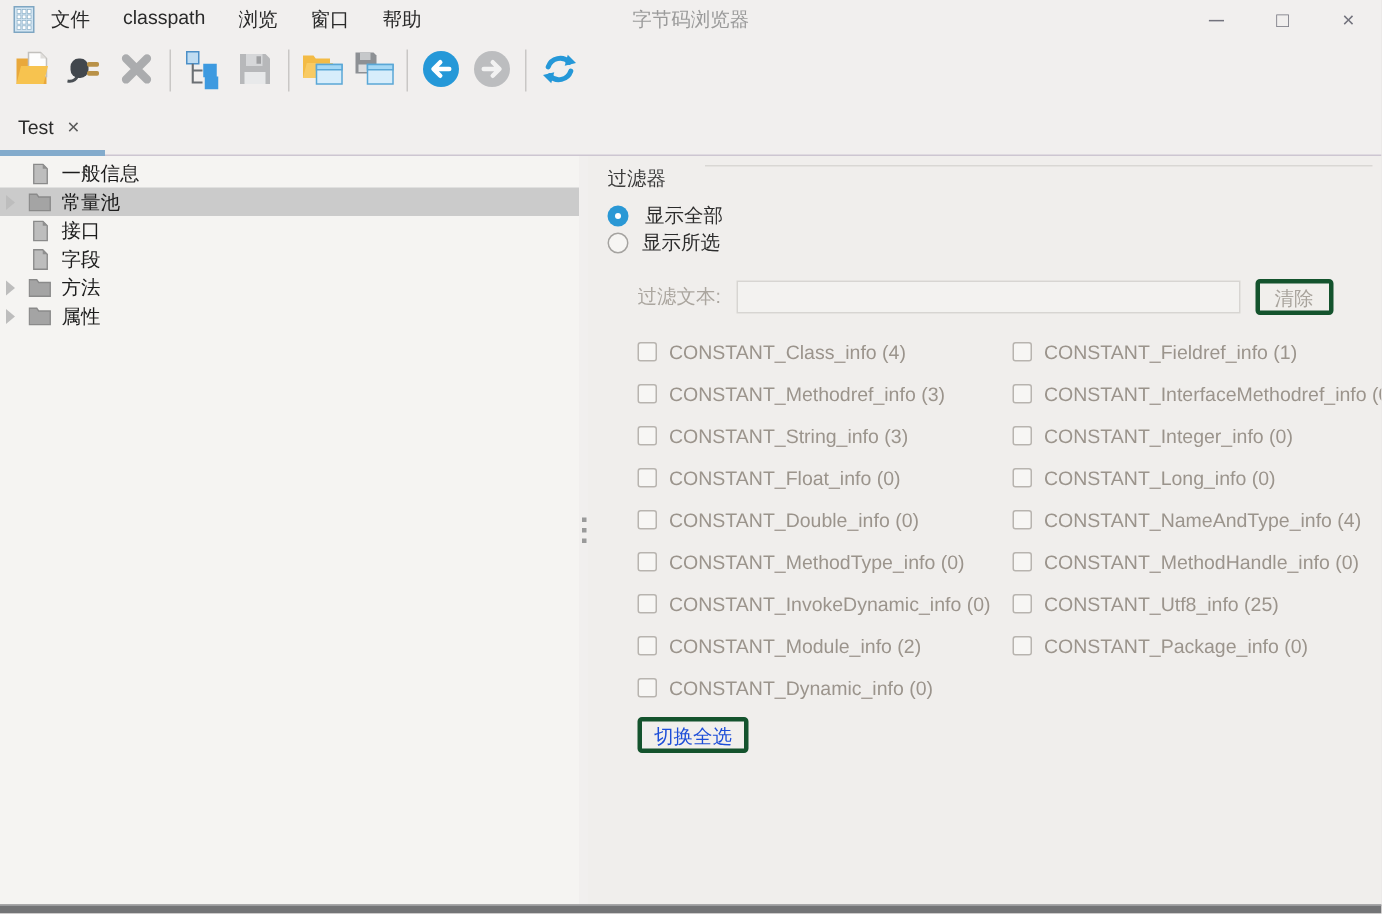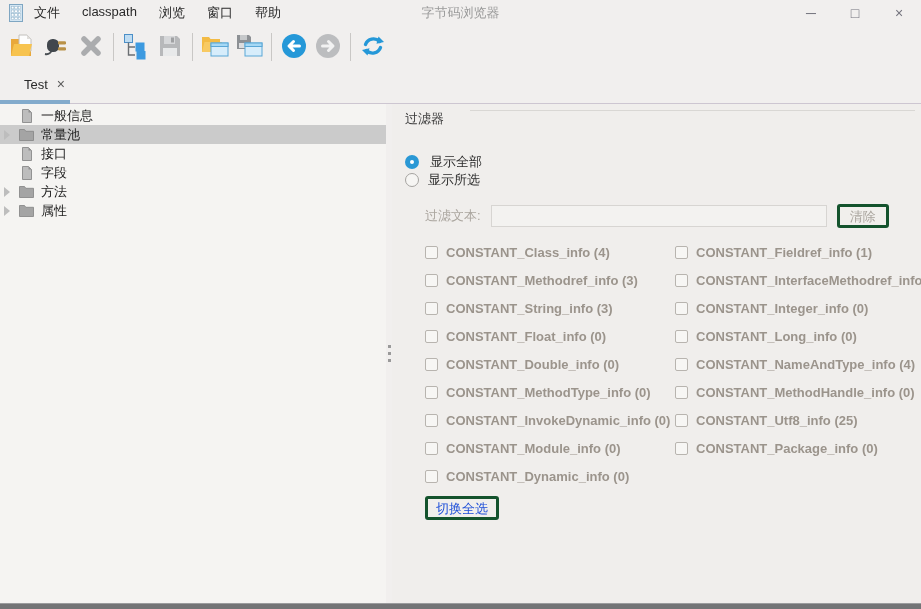--- a/index.html
+++ b/index.html
@@ -17,21 +17,21 @@
   .winbtn{width:28px;text-align:center;font-size:14px;color:#73737d;line-height:24px;}
 
   
   .toolbar{height:42px;flex:0 0 42px;display:flex;align-items:center;padding-left:6px;}
   .tbtn{width:32px;height:32px;border:none;background:transparent;display:flex;align-items:center;justify-content:center;padding:0;margin:0 1px;}
   .tsep{width:1px;height:28px;background:#c9c7c5;margin:0 5px;}
 
   
   .tabbar{position:relative;height:36px;flex:0 0 36px;}
   .tabbar::after{content:"";position:absolute;left:0;right:0;bottom:0;height:1px;background:var(--lavender-line,#cdc6d1);}
-  .tab{position:absolute;left:12px;top:0;height:32px;width:70px;display:flex;align-items:center;padding-left:12px;gap:9px;font-size:13px;box-sizing:border-box;}
+  .tab{position:absolute;left:0;top:0;height:32px;width:70px;display:flex;align-items:center;padding-left:12px;gap:9px;font-size:13px;box-sizing:border-box;}
   .tab-close{color:#5a5a5a;font-size:14px;}
   .tab-indicator{position:absolute;left:0;bottom:0;width:70px;height:4px;background:var(--tab-indicator,#83abcc);z-index:2;}
 
   
   .content{flex:1;display:flex;min-height:0;}
   .tree-panel{width:386px;flex:0 0 386px;background:#f5f4f2;padding-top:2px;box-sizing:border-box;overflow:hidden;}
   .tree-row{height:19px;display:flex;align-items:center;font-size:13px;}
   .tree-row.selected{background:var(--selected-row,#cbcbcb);}
   .arrow-cell{width:14px;flex:0 0 14px;display:flex;justify-content:center;}
   .tri{width:0;height:0;border-left:6px solid #bdbdbd;border-top:5px solid transparent;border-bottom:5px solid transparent;visibility:hidden;}
@@ -43,36 +43,36 @@
 
   .splitter{width:6px;flex:0 0 6px;display:flex;flex-direction:column;align-items:center;justify-content:center;gap:4px;}
   .splitter i{width:3px;height:3px;background:#9a9a9a;display:block;}
 
   .filter-panel{flex:1;background:#f0eeec;overflow:hidden;padding:6px 0 0 13px;box-sizing:border-box;font-size:13px;}
   .group-head{display:flex;align-items:flex-start;gap:26px;margin-right:6px;font-family:Liberation Serif, serif;}
   .group-title{color:#3c3c3c;font-size:13px;}
   .group-line{flex:1;height:1px;background:#d9d7d4;}
 
   .radio-row{display:flex;align-items:center;gap:9px;color:#2c2c2c;}
-  .radio-row.first{margin-top:25px;gap:11px;}
+  .radio-row.first{margin-top:7px;gap:11px;}
   .radio{width:14px;height:14px;border-radius:50%;border:1px solid #a5a3a0;box-sizing:border-box;background:#f6f5f3;position:relative;}
   .radio.checked{border:none;background:var(--accent-blue,#2a98d5);}
   .radio.checked::after{content:"";position:absolute;left:5px;top:5px;width:4px;height:4px;border-radius:50%;background:#fff;}
 
   .filter-text-row{display:flex;align-items:center;margin-top:15px;margin-left:20px;}
   .ft-label{color:#aba69f;}
   .ft-input{width:336px;height:22px;margin-left:10px;border:1px solid #d7d5d2;background:#f3f2f0;box-sizing:border-box;font-family:inherit;}
   .btn{height:24px;border:3px solid #14532d;background:#f1efec;border-radius:3px;font-size:13px;font-family:inherit;}
   .btn.clear{width:52px;margin-left:10px;color:#a9a49d;}
   .btn.toggle-all{width:74px;margin-left:20px;margin-top:13px;color:#1d4ed8;}
 
   .cb-grid{display:grid;grid-template-columns:250px 1fr;row-gap:14px;margin:17px 0 0 20px;}
   .cb-row{display:flex;align-items:center;gap:8px;height:14px;}
   .cb-box{width:13px;height:13px;border:1px solid #b8b4af;border-radius:2px;background:#f7f6f4;box-sizing:border-box;flex:0 0 13px;}
-  .cb-label{color:var(--checkbox-label,#9b948c);white-space:nowrap;font-weight:bold;}
+  .cb-label{color:var(--checkbox-label,#9b948c);white-space:nowrap;}
 
   .bottom-edge{flex:0 0 6px;height:6px;background:var(--bottom-edge,#737476);border-top:1px solid #9b9c9e;box-sizing:border-box;}
 </style>
 </head>
 <body>
 
 <div class="window">
 
   <div class="titlebar">
     <span class="app-icon">
@@ -403,21 +403,21 @@
             <span class="cb-label">CONSTANT_InvokeDynamic_info (0)</span>
           </label>
 
           <label class="cb-row">
             <span class="cb-box"></span>
             <span class="cb-label">CONSTANT_Utf8_info (25)</span>
           </label>
 
           <label class="cb-row">
             <span class="cb-box"></span>
-            <span class="cb-label">CONSTANT_Module_info (0)</span>
+            <span class="cb-label">CONSTANT_Module_info (2)</span>
           </label>
 
           <label class="cb-row">
             <span class="cb-box"></span>
             <span class="cb-label">CONSTANT_Package_info (0)</span>
           </label>
 
           <label class="cb-row">
             <span class="cb-box"></span>
             <span class="cb-label">CONSTANT_Dynamic_info (0)</span>

